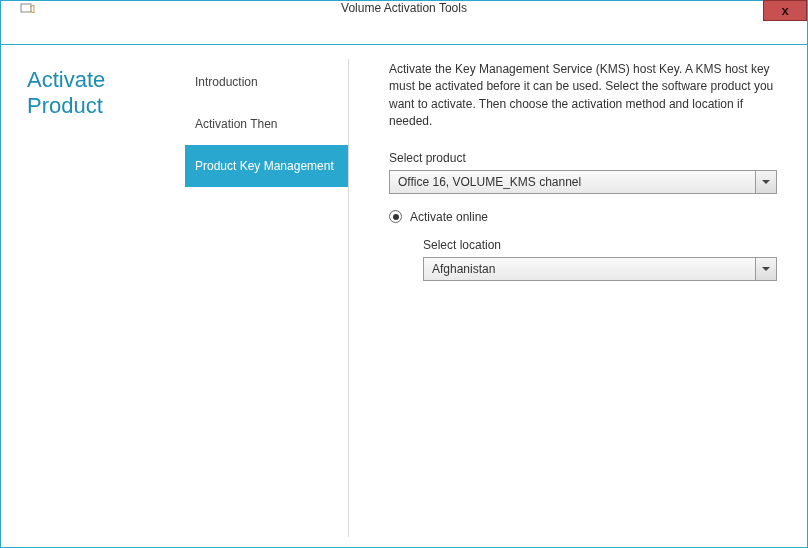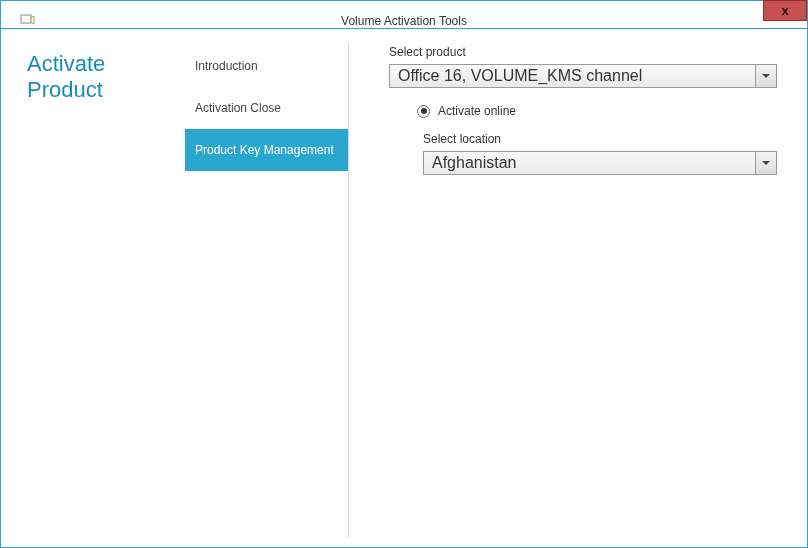--- a/index.html
+++ b/index.html
@@ -14,24 +14,24 @@
     .window {
       width: 808px;
       height: 548px;
       border: 1px solid #2aa7cf;
       background: #fff;
       position: relative;
       display: flex;
       flex-direction: column;
     }
     .titlebar {
-      height: 28px;
-      background: #fff;
-      display: flex;
-      align-items: flex-end;
+      height: 44px;
+      background: #fff;
+      display: flex;
+      align-items: flex-start;
       position: relative;
       border-bottom: 1px solid #2aa7cf;
       padding-left: 11px;
     }
     .titlebar-icon {
       width: 16px;
       height: 16px;
       margin-left: 8px;
       display: inline-flex;
       align-items: center;
@@ -127,21 +127,21 @@
       height: 24px;
       margin-bottom: 16px;
     }
     .select-box {
       flex: 1;
       border: 1px solid #9a9a9a;
       background: linear-gradient(#fafafa, #e9e9e9);
       padding: 0 8px;
       display: flex;
       align-items: center;
-      font-size: 16px;
+      font-size: 12px;
       color: #333;
     }
     .select-btn {
       width: 21px;
       border: 1px solid #9a9a9a;
       border-left: none;
       background: linear-gradient(#f5f5f5, #dcdcdc);
       display: flex;
       align-items: center;
       justify-content: center;
@@ -151,21 +151,20 @@
       border-left: 4px solid transparent;
       border-right: 4px solid transparent;
       border-top: 4px solid #444;
     }
     .radio-group { margin-bottom: 12px; }
     .radio-row {
       display: flex;
       align-items: center;
       margin-bottom: 14px;
       cursor: pointer;
-      margin-left: 28px;
     }
     .radio {
       width: 13px; height: 13px;
       border: 1px solid #666;
       border-radius: 50%;
       margin-right: 8px;
       display: inline-flex;
       align-items: center;
       justify-content: center;
       background: #fff;
@@ -226,28 +225,29 @@
   <div class="content">
     <div class="inner">
       <div class="page-title">Activate Product</div>
 
       <div class="body">
         <div class="sidebar">
           <div class="sidebar-item">
             <span>Introduction</span>
           </div>
           <div class="sidebar-item">
-            <span>Activation Close</span>
+            <span>Activation Then</span>
           </div>
           <div class="sidebar-item active">
             <span>Product Key Management</span>
           </div>
         </div>
 
         <div class="main">
+          <p class="intro-text">Activate the Key Management Service (KMS) host Key. A KMS host key must be activated before it can be used. Select the software product you want to activate. Then choose the activation method and location if needed.</p>
 
           <label class="label">Select product</label>
           <div class="select-wrap">
             <div class="select-box">Office 16, VOLUME_KMS channel</div>
             <div class="select-btn">
               <span class="caret"></span>
             </div>
           </div>
 
           <div class="radio-group">

